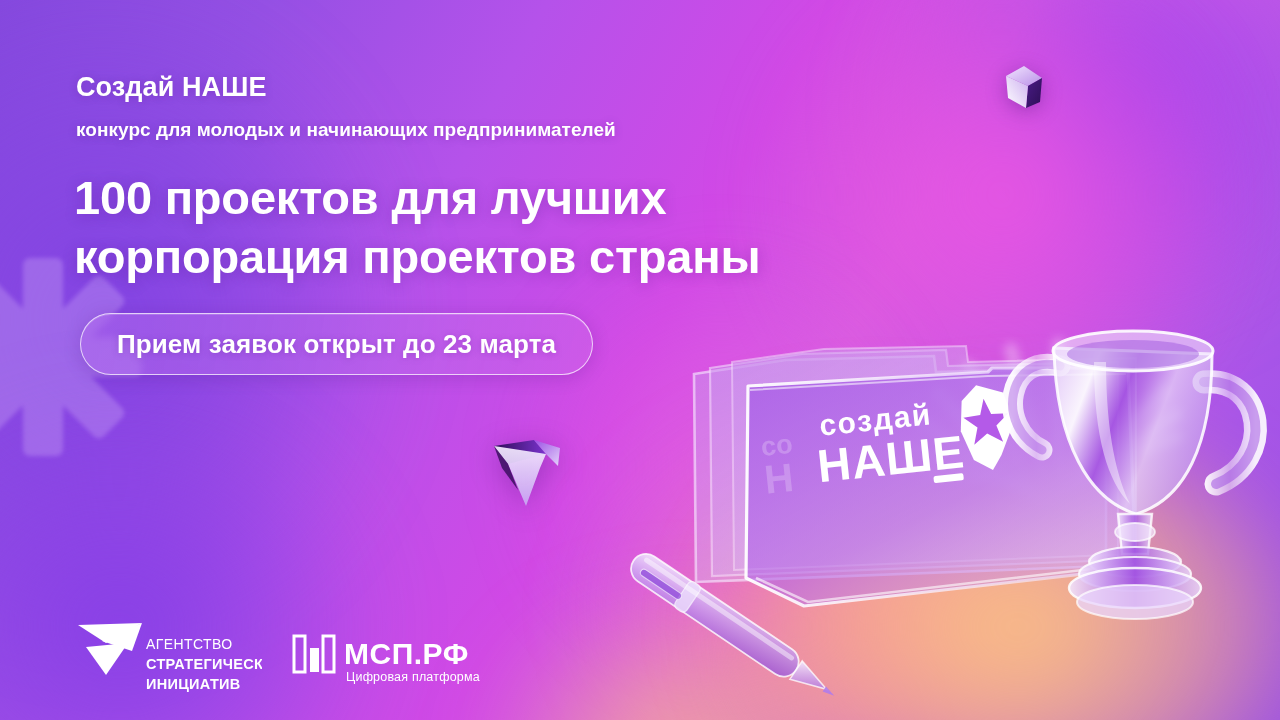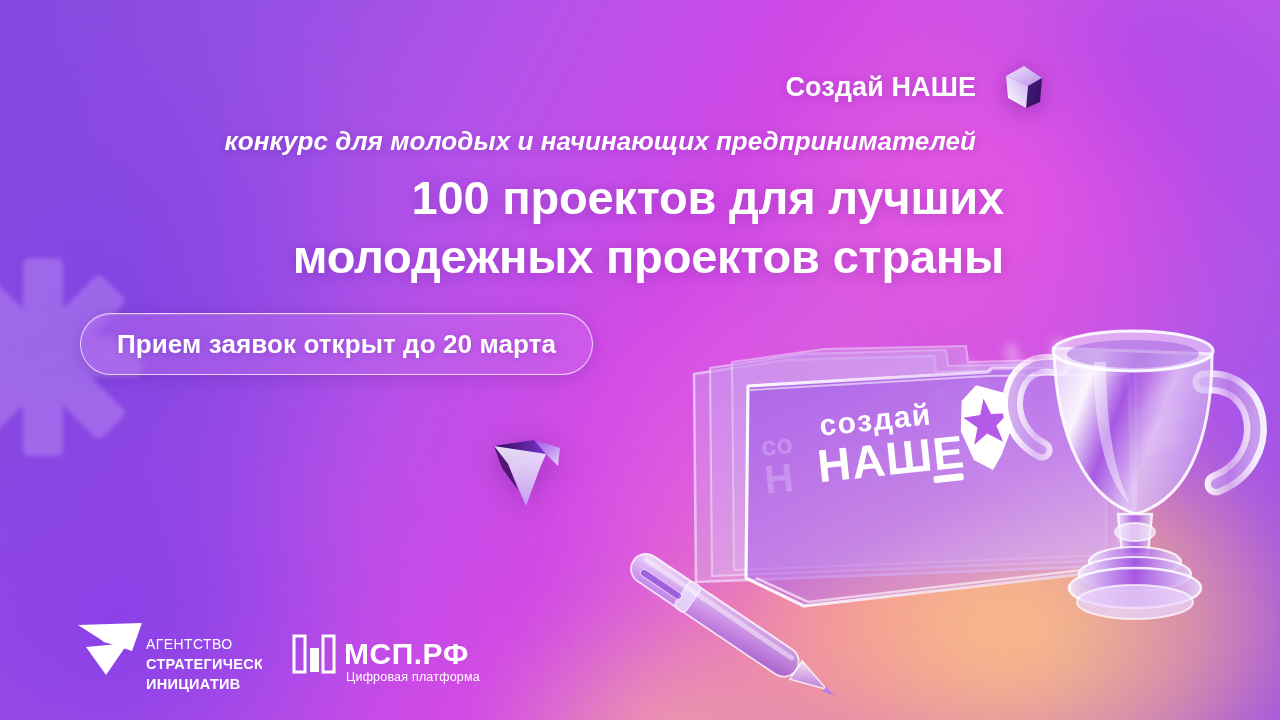--- a/index.html
+++ b/index.html
@@ -163,43 +163,42 @@
   
   .illustration {
     position:absolute;
     left:636px; top:316px;
     width:644px; height:404px;
     z-index:4;
   }
   .illustration svg { display:block; width:100%; height:100%; overflow:visible; }
 
   
-  .content { position:absolute; inset:0; z-index:6;text-align:right; }
+  .content { position:absolute; inset:0; z-index:6; }
 
   .eyebrow {
     position:absolute;
     left:76px; top:72px;
     width:900px;
     color:#FFFFFF;
   }
   .eyebrow-title {
     font-size:27px;
     font-weight:700;
     letter-spacing:.1px;
     line-height:1.16;
     text-shadow:0 1px 8px rgba(74,18,128,.26);
   }
   .eyebrow-sub {
-    margin-top:23px;
-    font-size:26px;
+    margin-top:16px;
+    font-size:19px;
     font-weight:700;
     letter-spacing:.05px;
     line-height:1.18;
     text-shadow:0 1px 8px rgba(74,18,128,.26);
-    font-style:italic;
   }
 
   .headline {
     position:absolute;
     left:74px; top:168px;
     width:930px;
     color:#FFFFFF;
     font-size:47px;
     font-weight:700;
     line-height:1.26;
@@ -438,24 +437,24 @@
 
   <div class="content">
 
     <div class="eyebrow">
       <div class="eyebrow-title">Создай НАШЕ</div>
       <div class="eyebrow-sub">конкурс для молодых и начинающих предпринимателей</div>
     </div>
 
     <div class="headline">
       <span class="line">100 проектов для лучших</span>
-      <span class="line">молодежных проектов страны</span>
+      <span class="line">корпорация проектов страны</span>
     </div>
 
-    <div class="cta-pill">Прием заявок открыт до 20 марта</div>
+    <div class="cta-pill">Прием заявок открыт до 23 марта</div>
   </div>
 
   <div class="logos">
 
 
     <div class="logo logo-asi">
       <svg width="190" height="74" viewBox="0 0 190 74" xmlns="http://www.w3.org/2000/svg">
 
         <path d="M6,4 L70,2 L34,22 Z" fill="#FFFFFF"></path>
         <path d="M30,20 L70,2 L60,30 Z" fill="#FFFFFF"></path>

